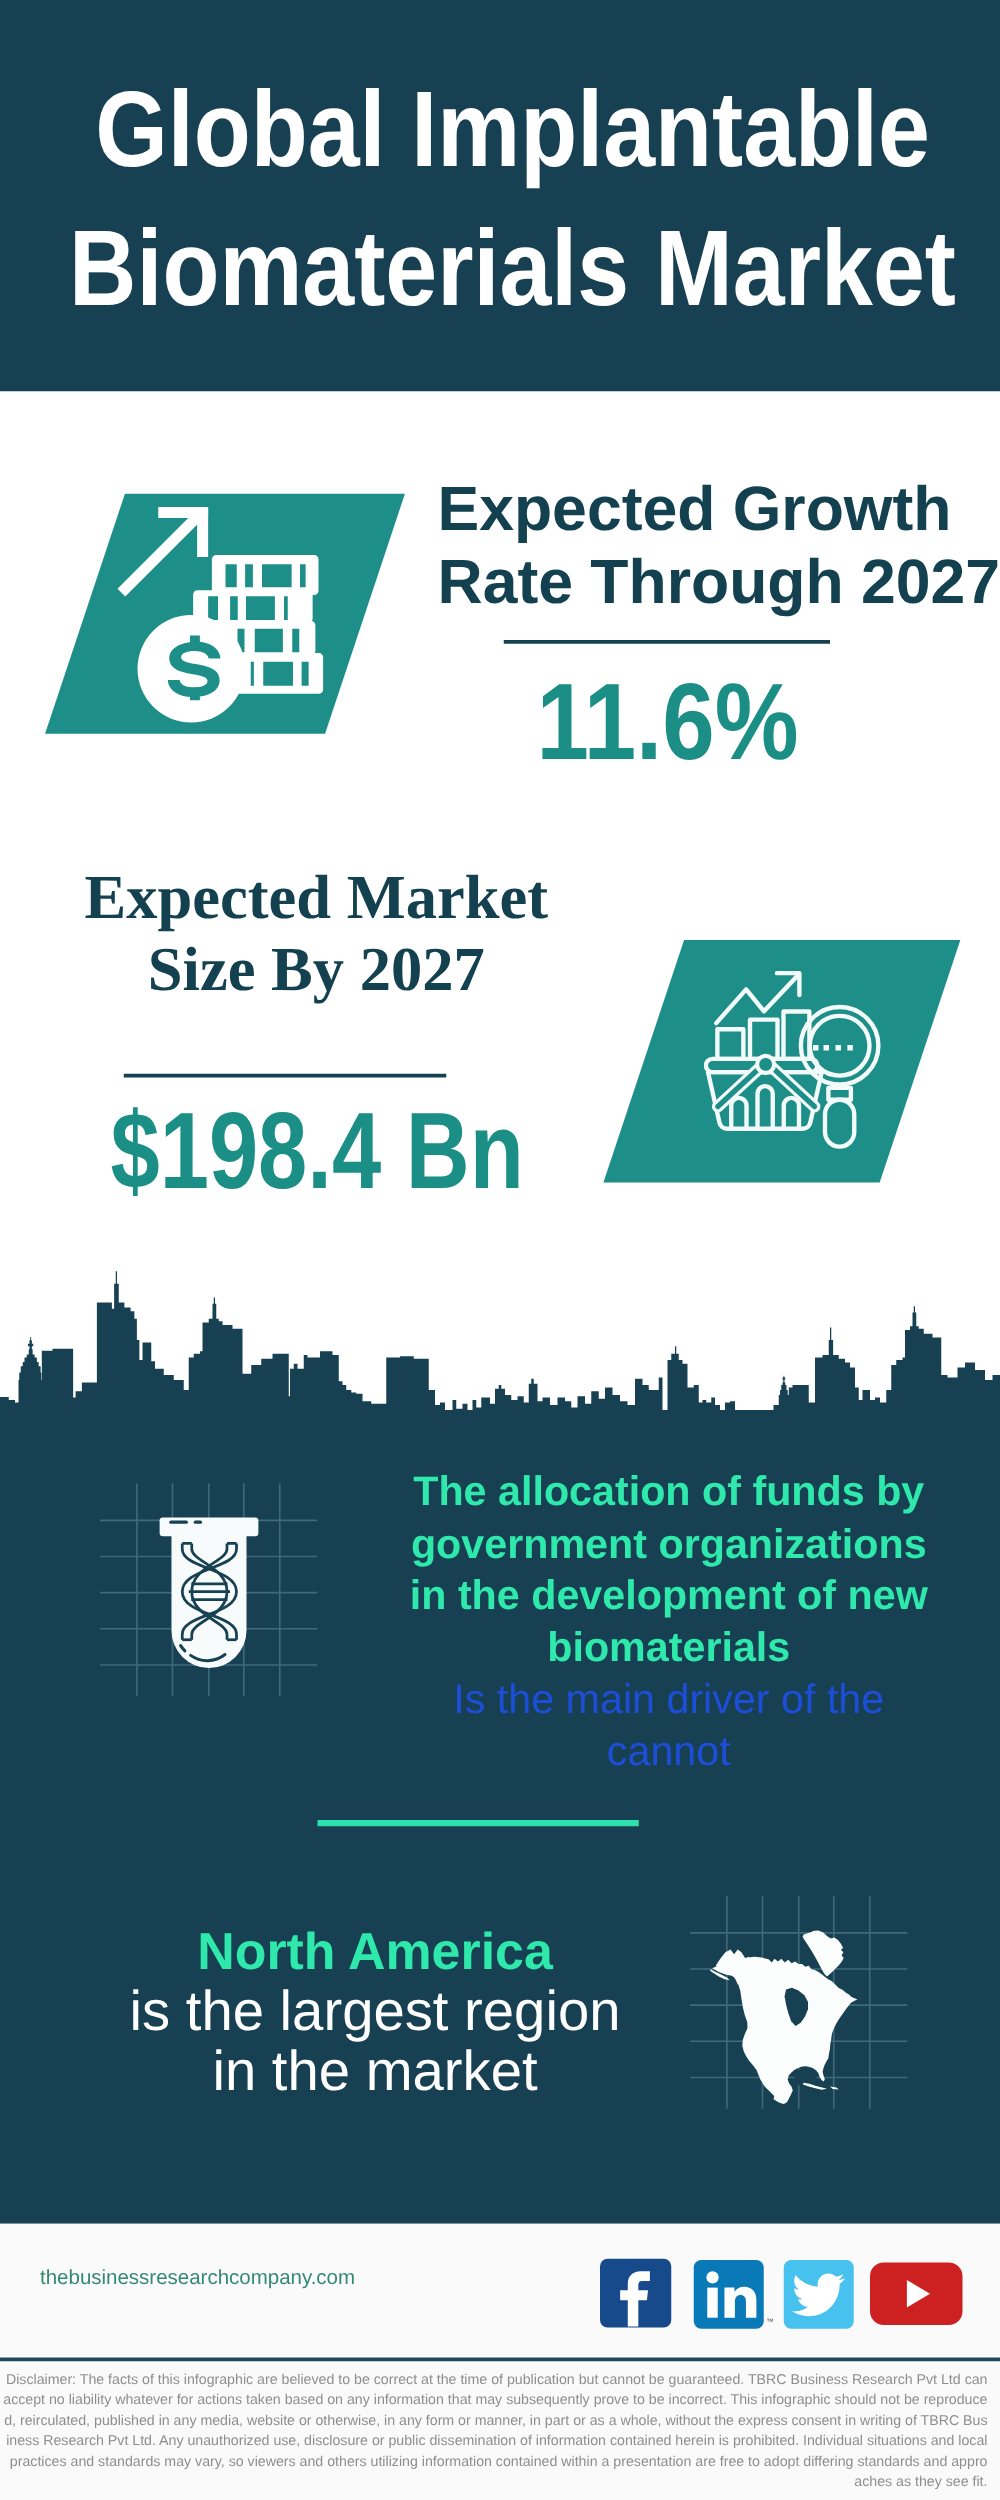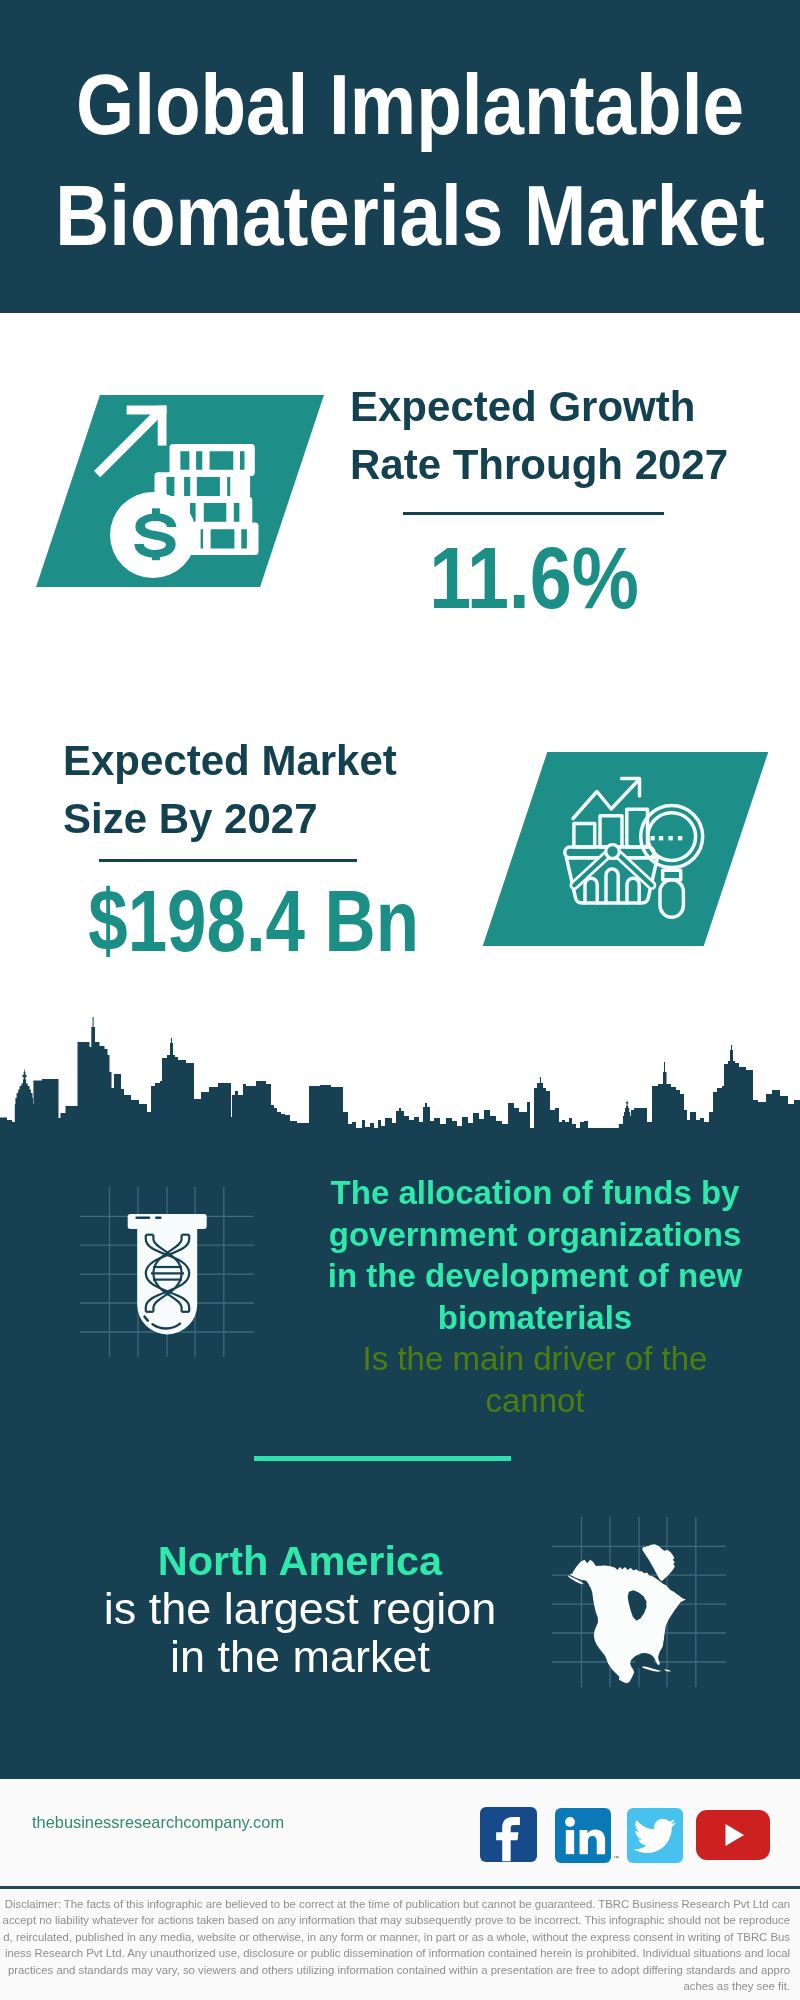--- a/index.html
+++ b/index.html
@@ -6,46 +6,46 @@
   html,body{margin:0;padding:0;}
   body{width:800px;height:2000px;background:#ffffff;font-family:"Liberation Sans",sans-serif;overflow:hidden;}
   .page{position:relative;width:800px;height:2000px;background:#fff;}
 
   
   .header{position:absolute;left:0;top:0;width:800px;height:313px;background:#174052;}
   .header-title{position:absolute;left:-90px;top:49px;width:1000px;text-align:center;color:#ffffff;
      font-size:86px;font-weight:bold;line-height:111px;letter-spacing:0px;white-space:nowrap;transform:scaleX(0.868);transform-origin:500px 0;}
 
   
-    .stat-label{position:absolute;color:#13414f;font-weight:bold;font-size:42px;line-height:58px;text-align:left;white-space:nowrap;}
+    .stat-label{position:absolute;color:#13414f;font-weight:bold;font-size:50px;line-height:58px;text-align:center;white-space:nowrap;}
   .rule{position:absolute;height:3px;background:#13414f;}
   .stat-value{position:absolute;color:#1b8f86;font-size:87px;font-weight:bold;text-align:center;white-space:nowrap;}
 
   .para{position:absolute;background:#1d8f88;transform:skewX(-18.4deg);}
   .icon-abs{position:absolute;}
   #icon1{left:90px;top:400px;width:180px;height:180px;}
   #icon2{left:563px;top:772px;width:150px;height:150px;}
   #grid1{left:80px;top:1180px;width:180px;height:180px;}
   #tube{left:120px;top:1205px;width:100px;height:135px;}
   #grid2{left:552px;top:1510px;width:180px;height:180px;}
   #namap{left:560px;top:1520px;width:140px;height:180px;}
   #para1{left:68px;top:395px;width:224px;height:192px;}
   #lab1{left:350px;top:378px;width:380px;}
   #rule1{left:403px;top:512px;width:261px;}
   #val1{left:344px;top:528px;width:380px;transform:scaleX(0.867);}
   #para2{left:515px;top:752px;width:221px;height:194px;}
-  #lab2{left:63px;top:732px;width:380px;}
+  #lab2{left:63px;top:688px;width:380px;font-family:Liberation Serif, serif;}
   #rule2{left:99px;top:859px;width:258px;}
   #val2{left:53px;top:871px;width:380px;transform:scaleX(0.814);}
 
   
   .skyline{position:absolute;left:0;top:0;width:800px;height:2000px;pointer-events:none;}
   .driver-text{position:absolute;left:311px;top:1172px;width:448px;text-align:center;}
   .driver-text .hl{color:#2ee8ac;font-weight:bold;font-size:33px;line-height:41.5px;}
-  .driver-text .sub{color:#4d7c0f;font-size:33px;line-height:41.5px;}
+  .driver-text .sub{color:#1d4ed8;font-size:33px;line-height:41.5px;}
   .mid-rule{position:absolute;left:254px;top:1456px;width:257px;height:5px;background:#2ee0ae;}
   .region-text{position:absolute;left:70px;top:1537px;width:460px;text-align:center;}
   .region-text .hl{color:#2ee8ac;font-weight:bold;font-size:41.5px;line-height:48px;}
   .region-text .sub{color:#ffffff;font-size:45px;line-height:48px;text-align:center;}
   .dark{position:absolute;left:0;top:1128px;width:800px;height:651px;background:#174052;}
 
   
   .footer{position:absolute;left:0;top:1779px;width:800px;height:221px;background:#fafafa;}
     .src-text{position:absolute;left:32px;top:1812px;color:#348a70;font-size:16.4px;line-height:21.5px;}
   .sep{position:absolute;left:0;top:1886px;width:800px;height:3px;background:#1d4a5e;}

